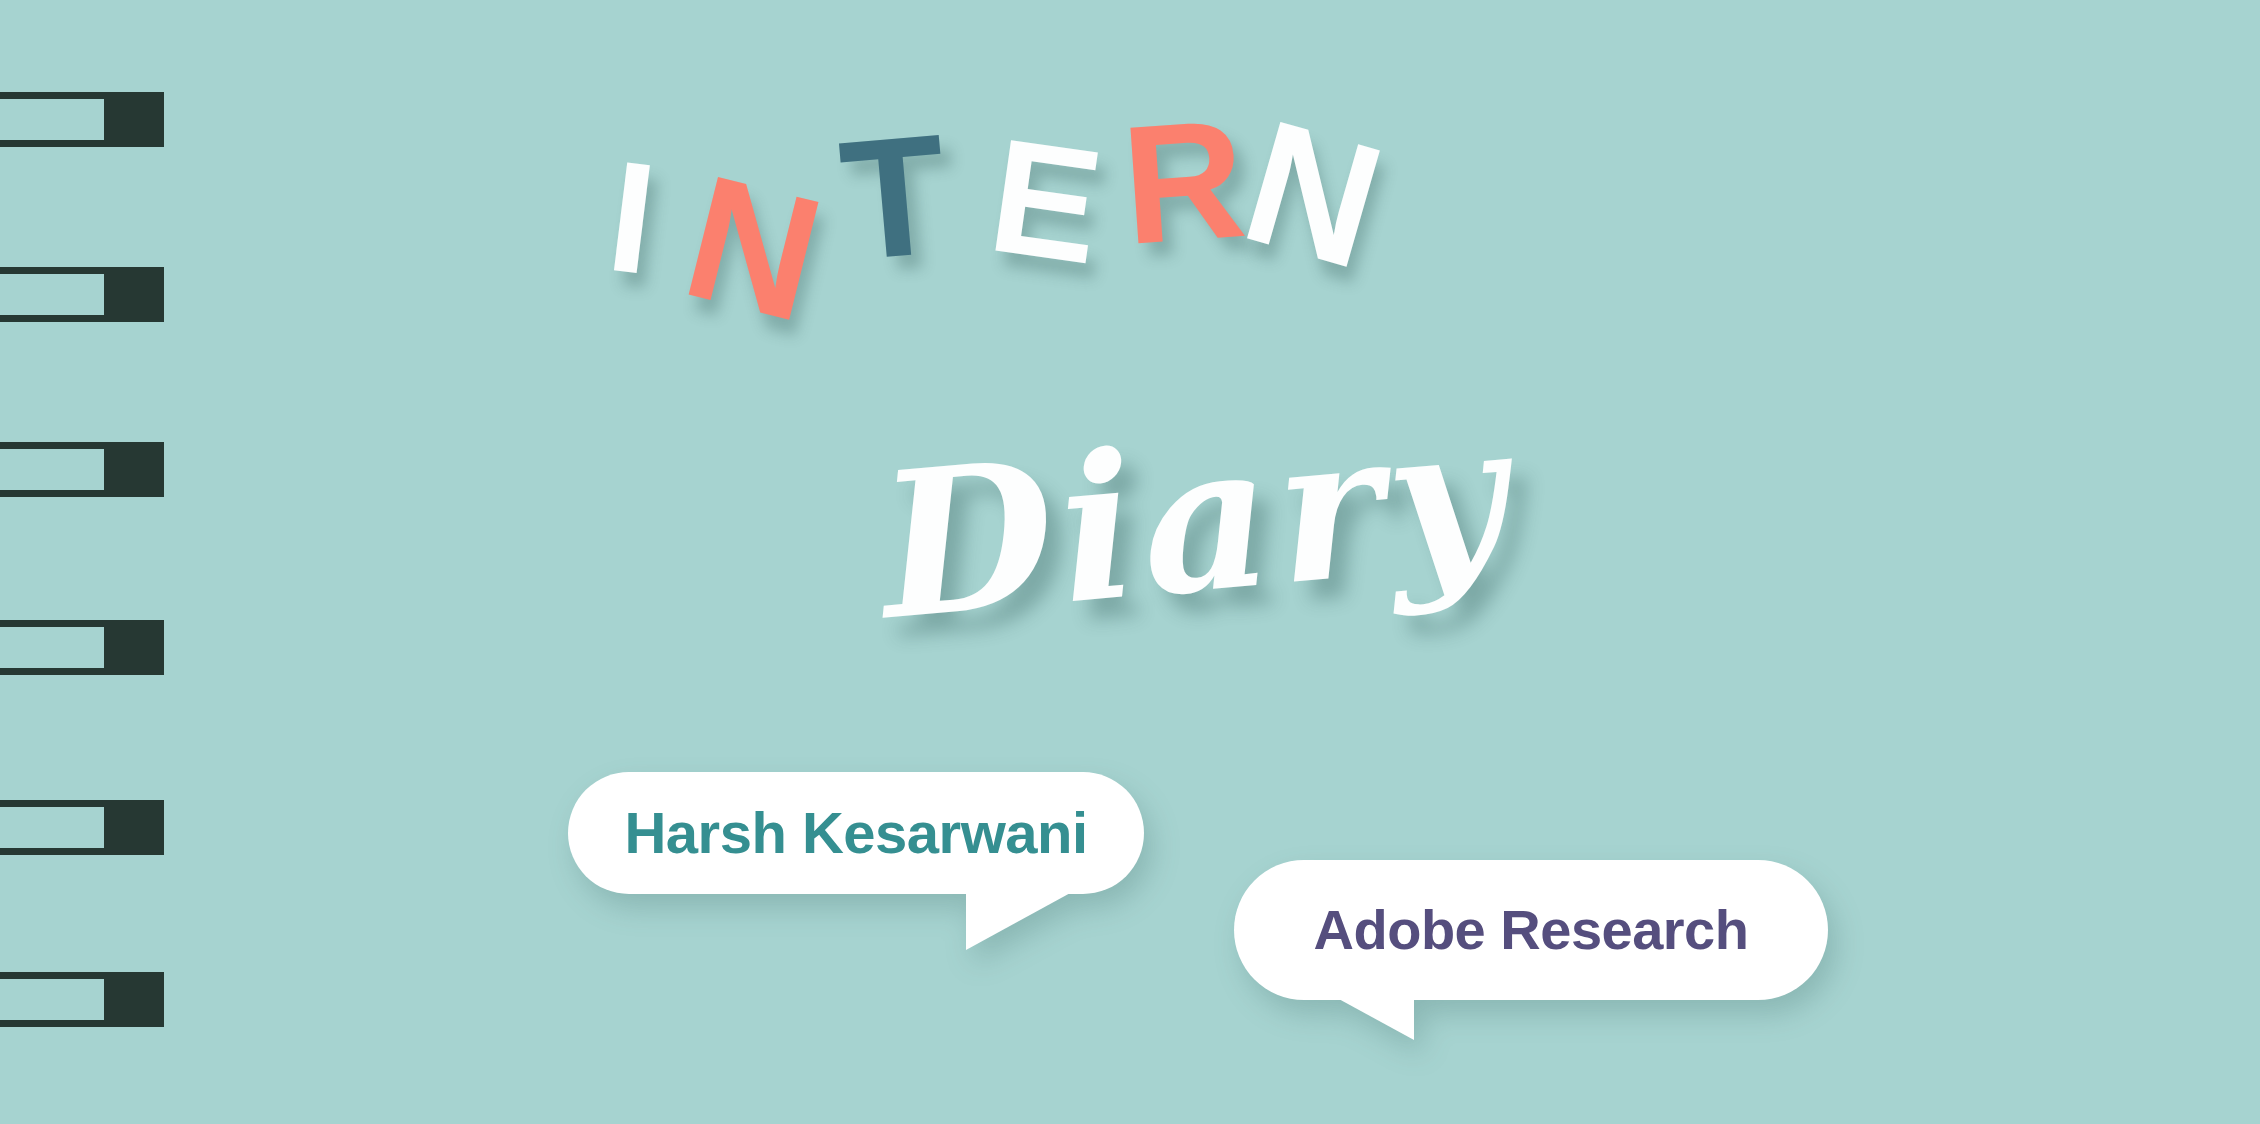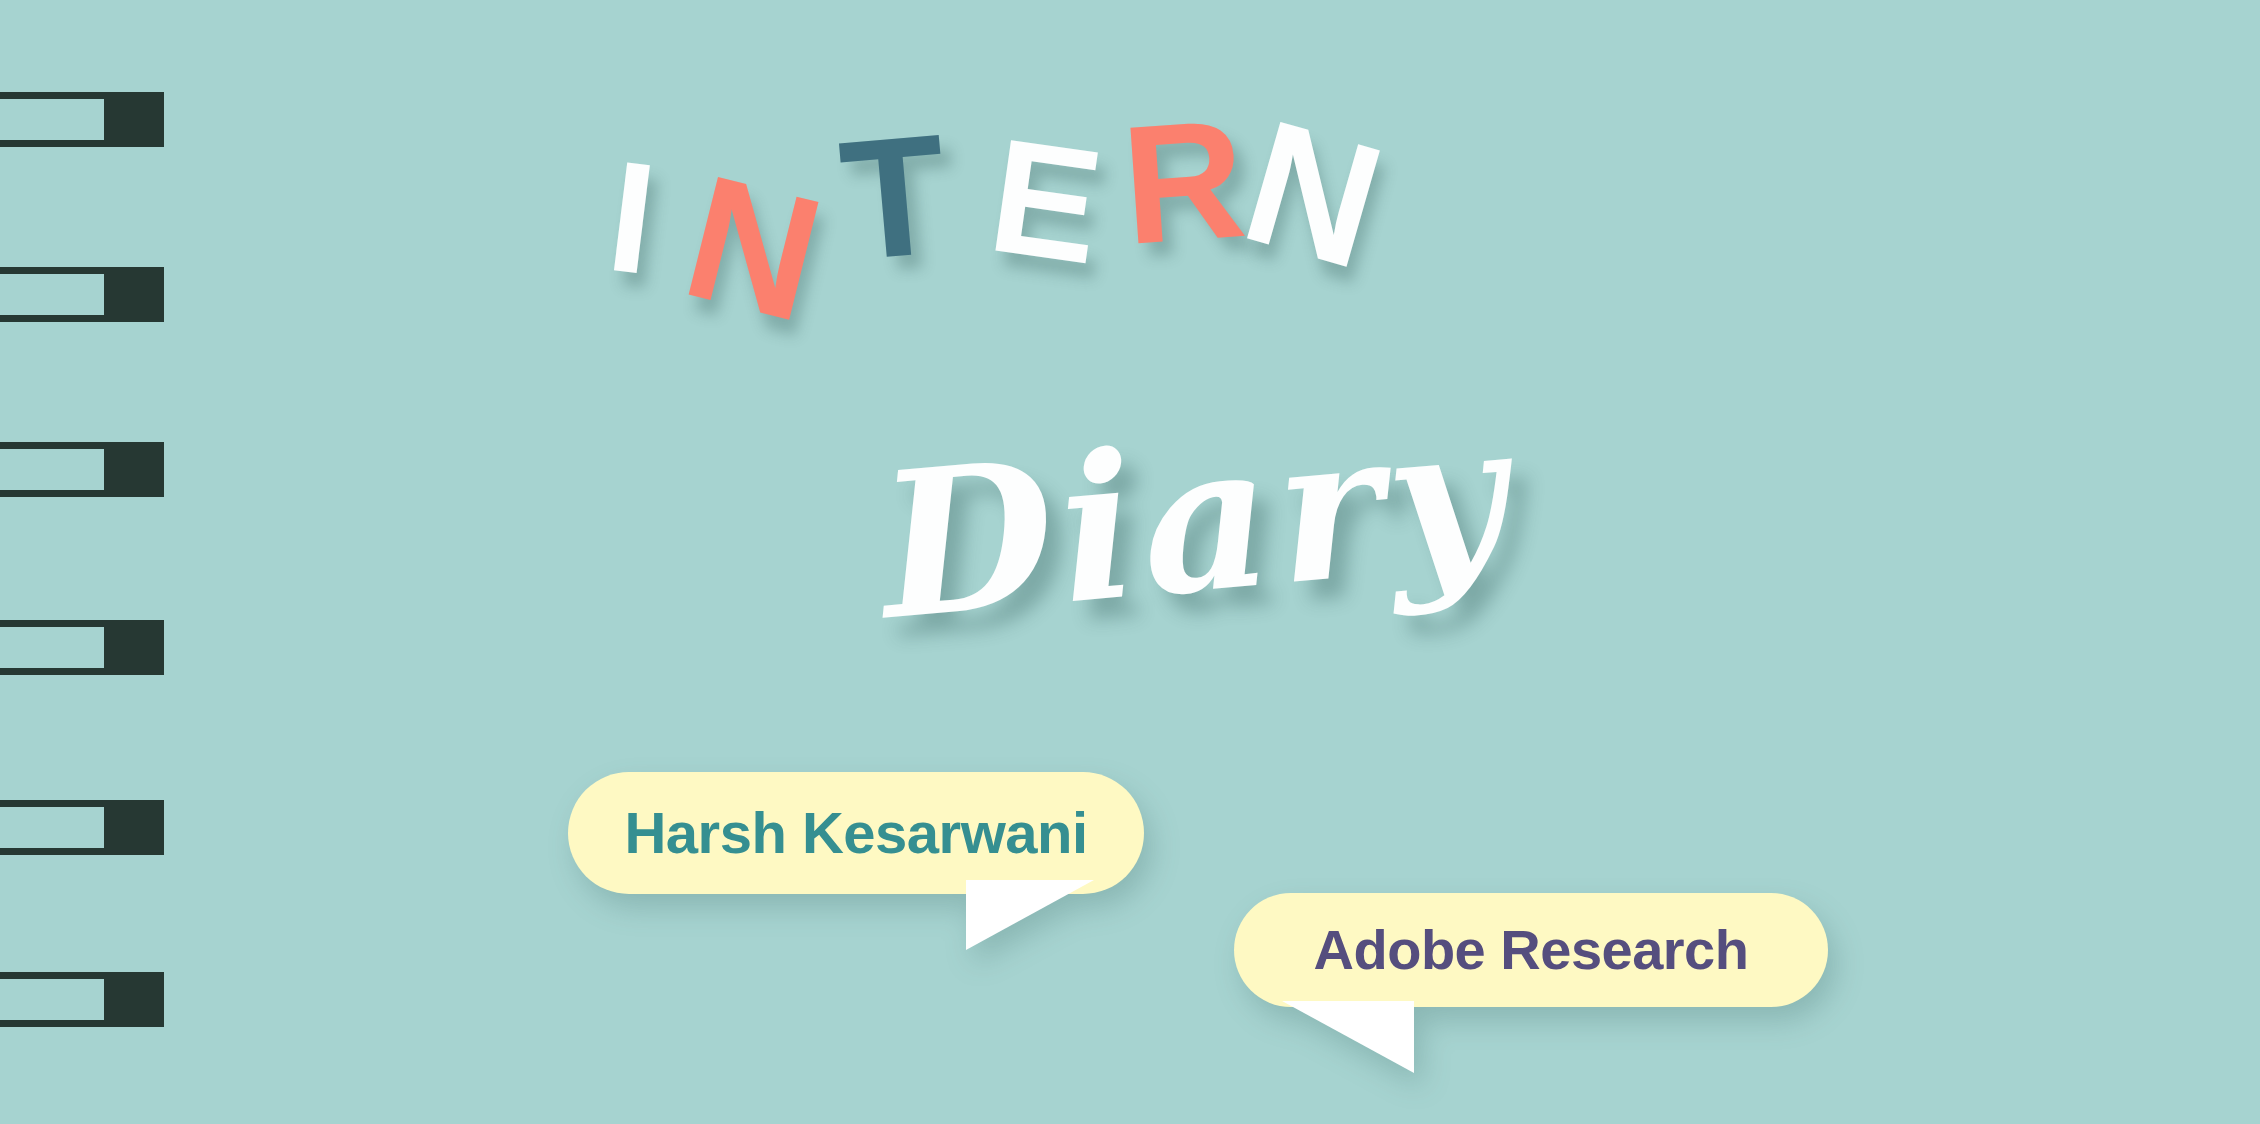--- a/index.html
+++ b/index.html
@@ -125,21 +125,21 @@
     color: #fdfefe;
     transform: rotate(-5deg);
     text-shadow: 14px 20px 18px rgba(40,85,80,0.32);
     white-space: pre;
     line-height: 1;
   }
 
   
   .bubble {
     position: absolute;
-    background: #fef9c3;
+    background: #ffffff;
     border-radius: 90px;
     display: flex;
     align-items: center;
     justify-content: center;
     filter: drop-shadow(8px 14px 14px rgba(40,85,80,0.22));
   }
 
   .bubble-label {
     font-weight: bold;
     white-space: pre;
@@ -164,22 +164,21 @@
     top: 108px;
     width: 0; height: 0;
     border-left: 128px solid #ffffff;
     border-bottom: 70px solid transparent;
   }
 
   .bubble-org {
     left: 1234px;
     top: 860px;
     width: 594px;
-    height: 114px;
-    margin-top: 33px;
+    height: 140px;
   }
   .bubble-org .bubble-label {
     font-size: 56px;
     color: #554e7e;
     letter-spacing: -0.5px;
   }
   
   .bubble-org .tail {
     position: absolute;
     left: 48px;

